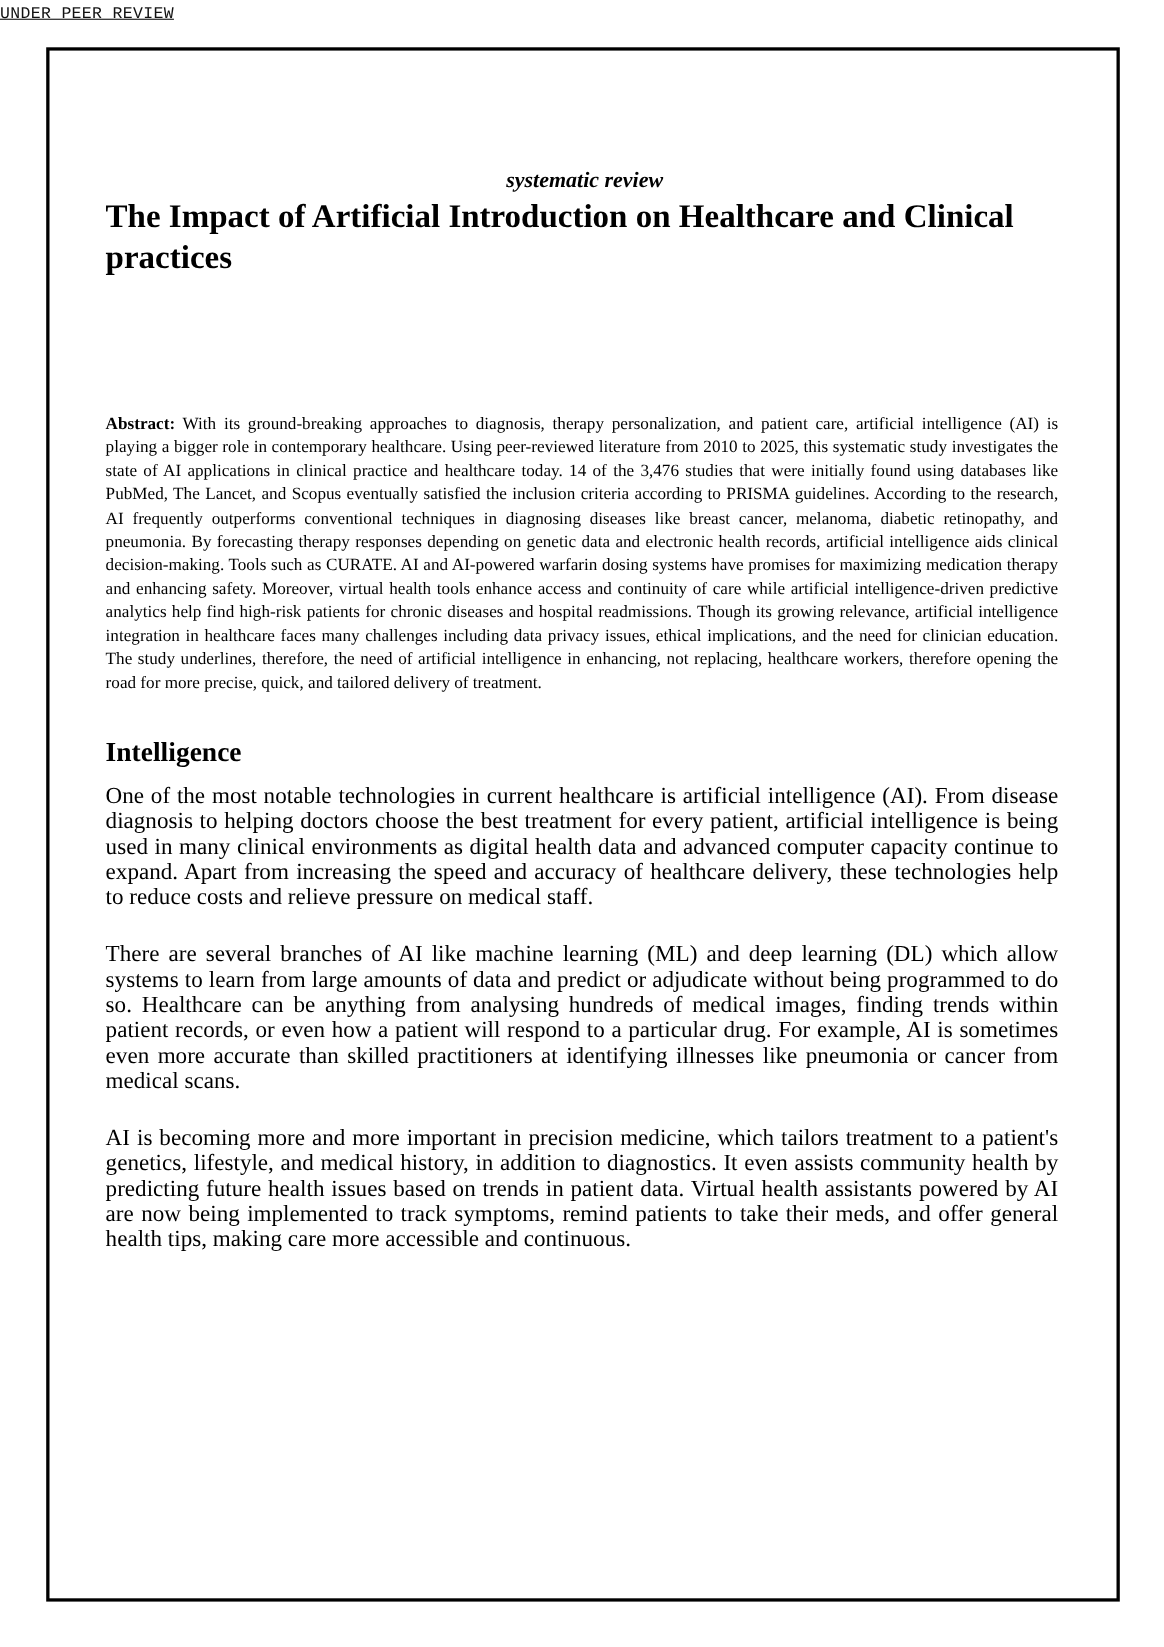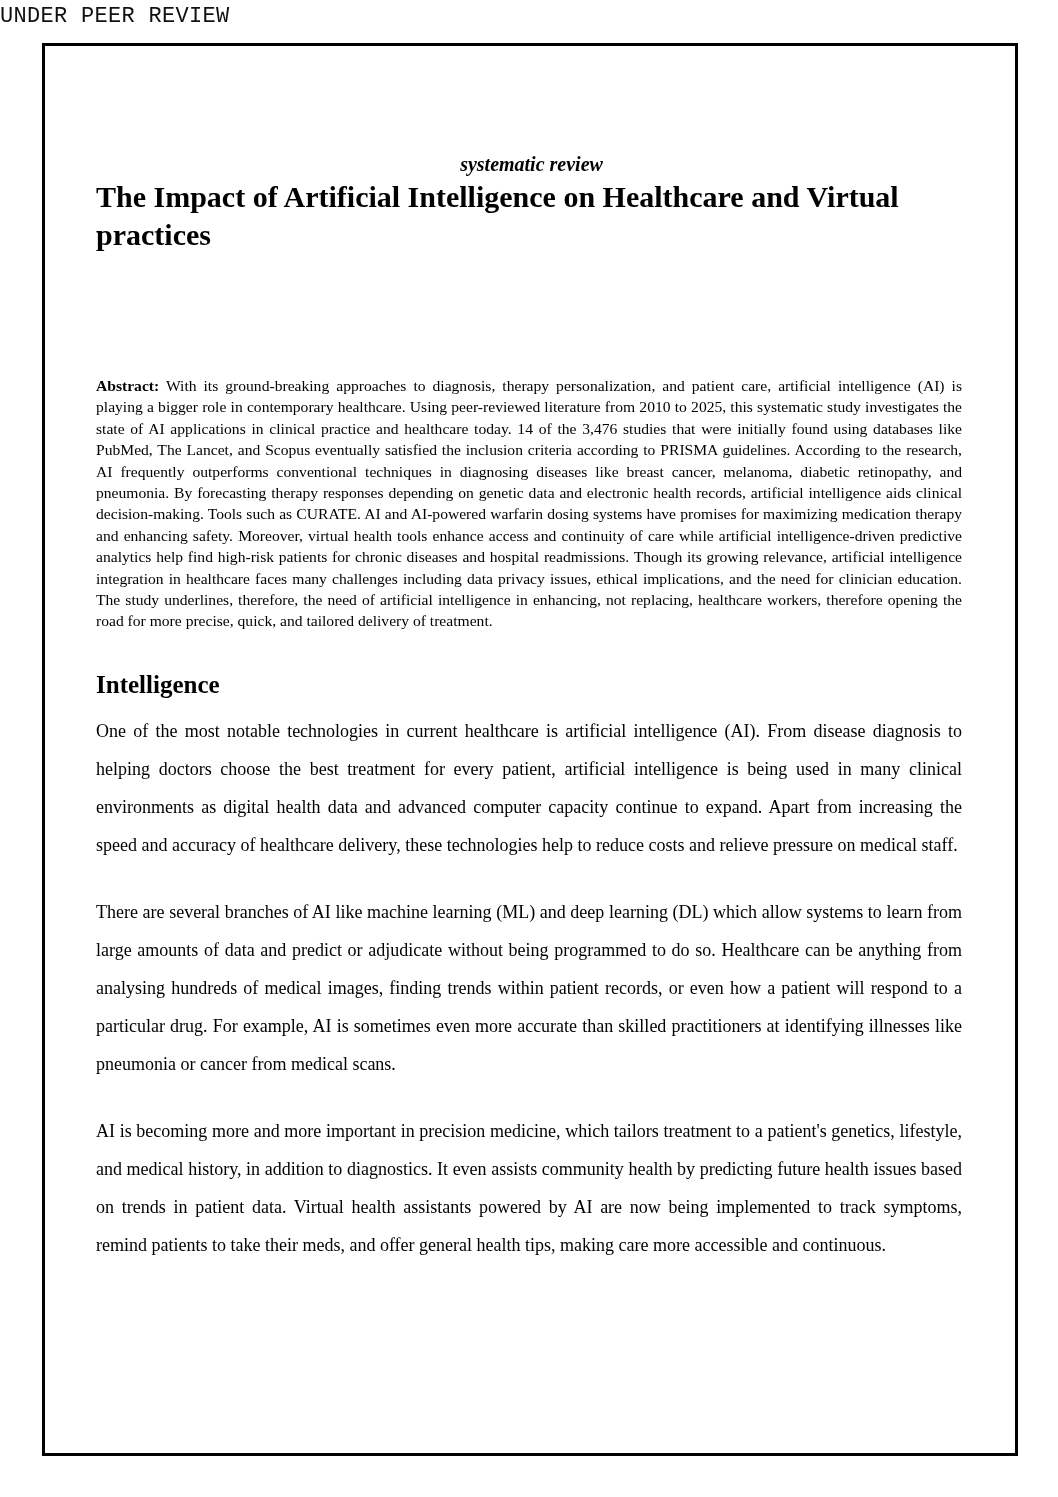--- a/index.html
+++ b/index.html
@@ -1,20 +1,20 @@
 <!DOCTYPE html>
 <html><head>
 <meta charset="utf-8">
 <style>
   html, body { margin: 0; padding: 0; background: #ffffff; }
   body { width: 1058px; height: 1497px; position: relative; overflow: hidden; color: #000; }
   .watermark {
     position: absolute; left: 0; top: 4px;
     font-family: "Liberation Mono", "DejaVu Sans Mono", monospace;
-    font-size: 22px; letter-spacing: 0.3px; color: #111;
+    font-size: 15px; letter-spacing: 0.3px; color: #111; text-decoration: underline;
   }
   .frame {
     position: absolute; left: 42px; top: 43px;
     width: 970px; height: 1407px;
     border: 3px solid #000;
     box-sizing: content-box;
   }
   .content {
     position: absolute; left: 96px; top: 150px; width: 866px;
     font-family: "Liberation Serif", "DejaVu Serif", serif;
@@ -33,34 +33,34 @@
   }
   .keywords {
     margin-top: 26px; font-size: 15.6px; line-height: 24px; text-align: justify;
   }
   .label { font-weight: bold; }
   .section-heading {
     font-weight: bold; font-size: 25px; line-height: 30px;
     margin: 38px 0 12px 0;
   }
   .body-para {
-    font-size: 18px; line-height: 38px; text-align: justify;
+    font-size: 21px; line-height: 23px; text-align: justify;
     margin: 0 0 29px 0;
   }
 </style>
 </head>
 <body>
 
 <div class="watermark">UNDER PEER REVIEW</div>
 
 <div class="frame"></div>
 
 <div class="content">
   <p class="article-type">systematic review</p>
-  <h1 class="title">The Impact of Artificial Intelligence on Healthcare and Virtual practices</h1>
+  <h1 class="title">The Impact of Artificial Introduction on Healthcare and Clinical practices</h1>
 
   <div class="abstract">
     <span class="label">Abstract:</span>
     <span>With its ground-breaking approaches to diagnosis, therapy personalization, and patient care, artificial intelligence (AI) is playing a bigger role in contemporary healthcare.  Using peer-reviewed literature from 2010 to 2025, this systematic study investigates the state of AI applications in clinical practice and healthcare today.  14 of the 3,476 studies that were initially found using databases like PubMed, The Lancet, and Scopus eventually satisfied the inclusion criteria according to PRISMA guidelines.  According to the research, AI frequently outperforms conventional techniques in diagnosing diseases like breast cancer, melanoma, diabetic retinopathy, and pneumonia. By forecasting therapy responses depending on genetic data and electronic health records, artificial intelligence aids clinical decision-making.  Tools such as CURATE. AI and AI-powered warfarin dosing systems have promises for maximizing medication therapy and enhancing safety.  Moreover, virtual health tools enhance access and continuity of care while artificial intelligence-driven predictive analytics help find high-risk patients for chronic diseases and hospital readmissions.  Though its growing relevance, artificial intelligence integration in healthcare faces many challenges including data privacy issues, ethical implications, and the need for clinician education. The study underlines, therefore, the need of artificial intelligence in enhancing, not replacing, healthcare workers, therefore opening the road for more precise, quick, and tailored delivery of treatment.</span>
   </div>
 
 
   <section>
     <h2 class="section-heading">Intelligence</h2>
     <p class="body-para">One of the most notable technologies in current healthcare is artificial intelligence (AI).  From disease diagnosis to helping doctors choose the best treatment for every patient, artificial intelligence is being used in many clinical environments as digital health data and advanced computer capacity continue to expand.  Apart from increasing the speed and accuracy of healthcare delivery, these technologies help to reduce costs and relieve pressure on medical staff.</p>

